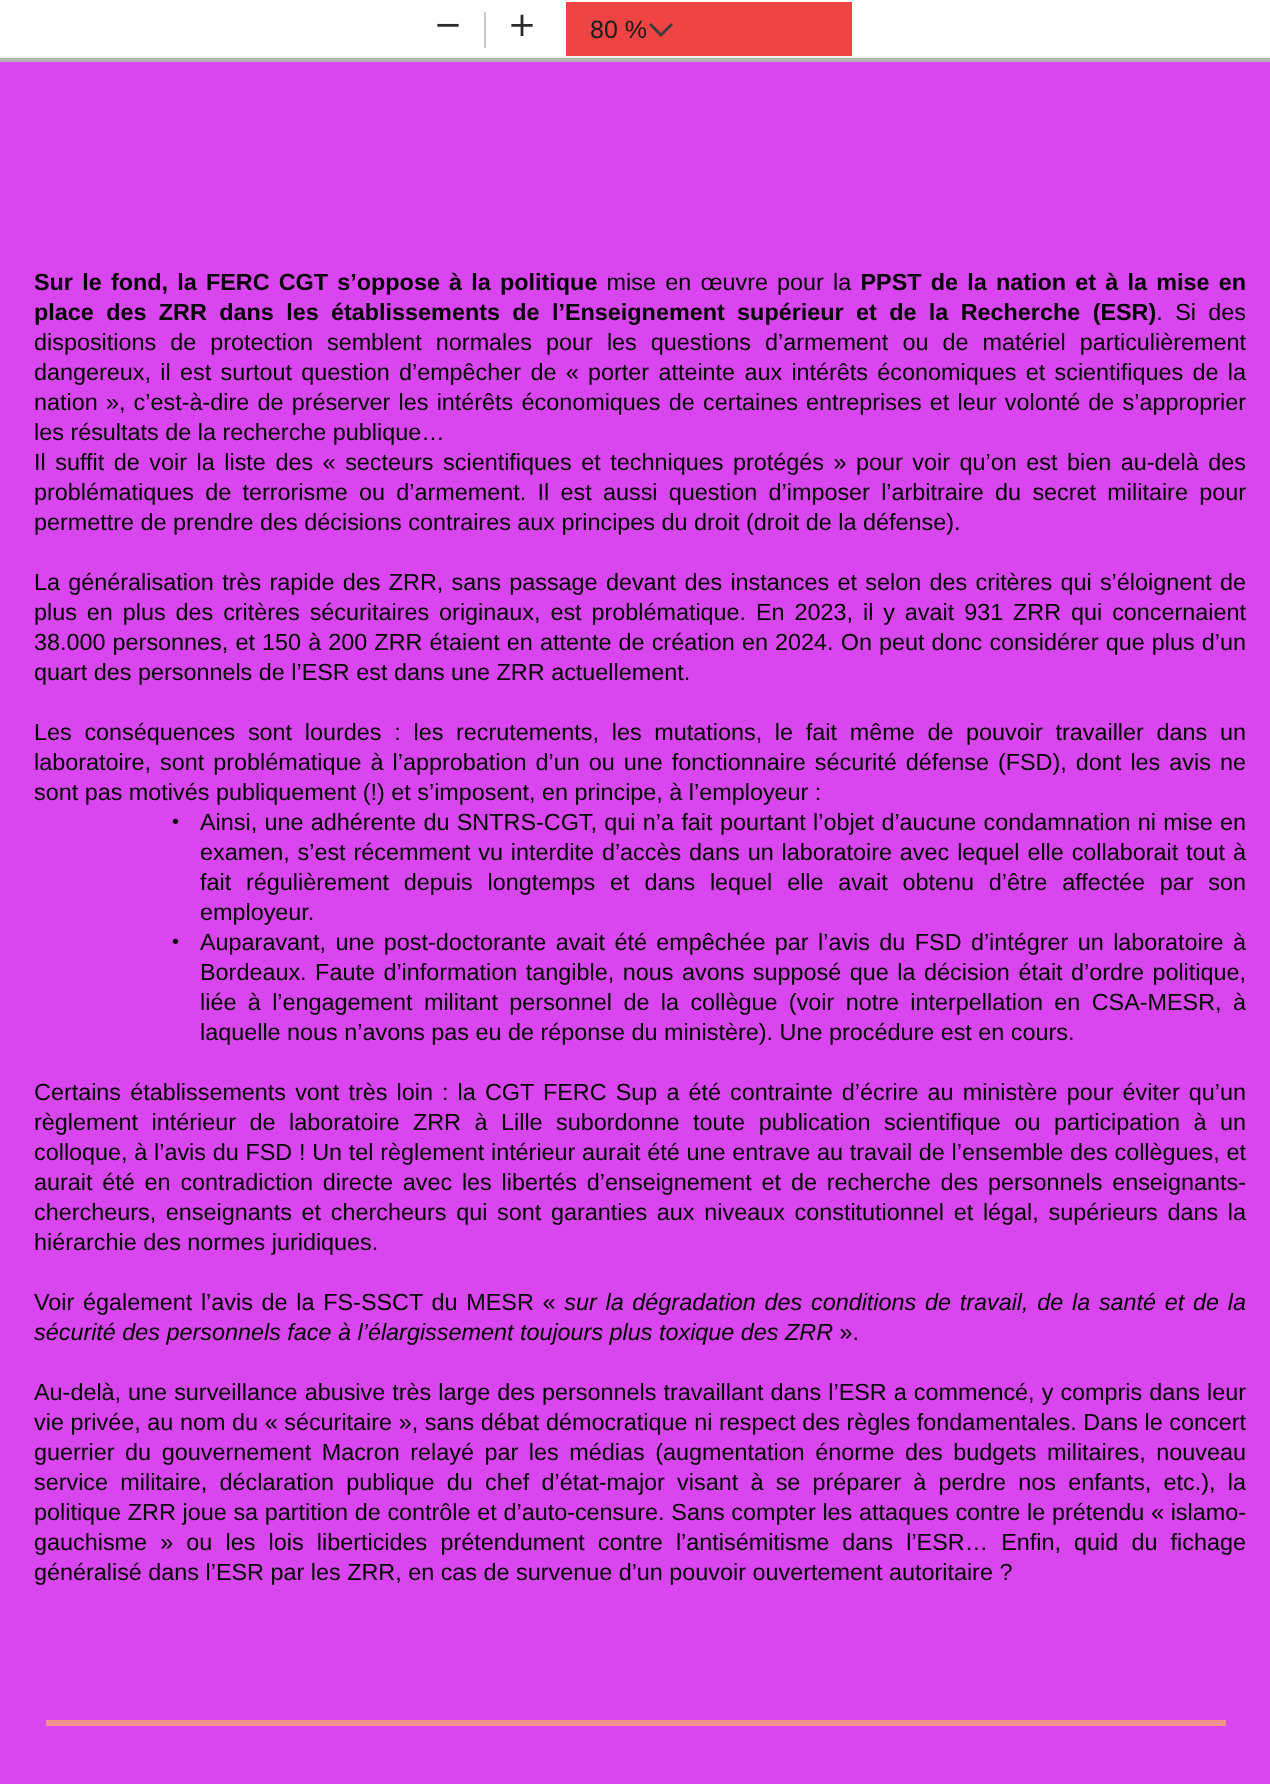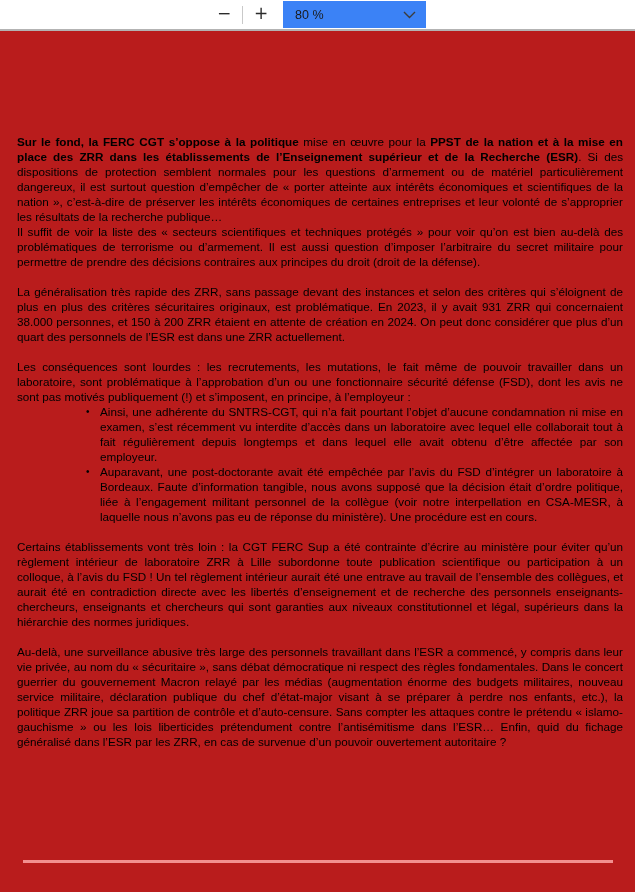--- a/index.html
+++ b/index.html
@@ -37,34 +37,33 @@
   .toolbar-divider {
     width: 1px;
     height: 18px;
     background: #c9c9c9;
     margin: 0 3px;
   }
   .zoom-select {
     width: 143px;
     height: 27px;
     margin-left: 7px;
-    background: #3b82f6;
+    background: #ef4444;
     display: flex;
     align-items: center;
-    justify-content: space-between;
     padding: 0 10px 0 12px;
     font-size: 12.5px;
     color: #1a1a1a;
     cursor: pointer;
     user-select: none;
   }
   .chevron { display: block; }
 
   
-  .page { position: relative; width: 635px; height: 861px; background: #b91c1c; }
+  .page { position: relative; width: 635px; height: 861px; background: #d946ef; }
   .doc-content {
     padding: 103px 12px 0 17px;
     font-size: 11.7px;
     line-height: 15px;
     text-align: justify;
   }
   .doc-content p { margin-top: 15px; }
   .doc-content > :first-child { margin-top: 0; }
   .doc-content p.no-gap { margin-top: 0; }
   .doc-content ul {
@@ -121,19 +120,20 @@
   <div class="doc-content">
       <p><span class="run-b">Sur le fond, la FERC CGT s’oppose à la politique</span><span> mise en œuvre pour la </span><span class="run-b">PPST de la nation et à la mise en place des ZRR dans les établissements de l’Enseignement supérieur et de la Recherche (ESR)</span><span>. Si des dispositions de protection semblent normales pour les questions d’armement ou de matériel particulièrement dangereux, il est surtout question d’empêcher de « porter atteinte aux intérêts économiques et scientifiques de la nation », c’est-à-dire de préserver les intérêts économiques de certaines entreprises et leur volonté de s’approprier les résultats de la recherche publique…</span></p>
       <p class="no-gap"><span>Il suffit de voir la liste des « secteurs scientifiques et techniques protégés » pour voir qu’on est bien au-delà des problématiques de terrorisme ou d’armement. Il est aussi question d’imposer l’arbitraire du secret militaire pour permettre de prendre des décisions contraires aux principes du droit (droit de la défense).</span></p>
       <p><span>La généralisation très rapide des ZRR, sans passage devant des instances et selon des critères qui s’éloignent de plus en plus des critères sécuritaires originaux, est problématique. En 2023, il y avait 931 ZRR qui concernaient 38.000 personnes, et 150 à 200 ZRR étaient en attente de création en 2024. On peut donc considérer que plus d’un quart des personnels de l’ESR est dans une ZRR actuellement.</span></p>
       <p><span>Les conséquences sont lourdes : les recrutements, les mutations, le fait même de pouvoir travailler dans un laboratoire, sont problématique à l’approbation d’un ou une fonctionnaire sécurité défense (FSD), dont les avis ne sont pas motivés publiquement (!) et s’imposent, en principe, à l’employeur :</span></p>
       <ul>
         <li><span>Ainsi, une adhérente du SNTRS-CGT, qui n’a fait pourtant l’objet d’aucune condamnation ni mise en examen, s’est récemment vu interdite d’accès dans un laboratoire avec lequel elle collaborait tout à fait régulièrement depuis longtemps et dans lequel elle avait obtenu d’être affectée par son employeur.</span></li>
         <li><span>Auparavant, une post-doctorante avait été empêchée par l’avis du FSD d’intégrer un laboratoire à Bordeaux. Faute d’information tangible, nous avons supposé que la décision était d’ordre politique, liée à l’engagement militant personnel de la collègue (voir notre interpellation en CSA-MESR, à laquelle nous n’avons pas eu de réponse du ministère). Une procédure est en cours.</span></li>
       </ul>
       <p><span>Certains établissements vont très loin : la CGT FERC Sup a été contrainte d’écrire au ministère pour éviter qu’un règlement intérieur de laboratoire ZRR à Lille subordonne toute publication scientifique ou participation à un colloque, à l’avis du FSD ! Un tel règlement intérieur aurait été une entrave au travail de l’ensemble des collègues, et aurait été en contradiction directe avec les libertés d’enseignement et de recherche des personnels enseignants-chercheurs, enseignants et chercheurs qui sont garanties aux niveaux constitutionnel et légal, supérieurs dans la hiérarchie des normes juridiques.</span></p>
+      <p><span>Voir également l’avis de la FS-SSCT du MESR « </span><span class="run-i">sur la dégradation des conditions de travail, de la santé et de la sécurité des personnels face à l’élargissement toujours plus toxique des ZRR</span><span> ».</span></p>
       <p><span>Au-delà, une surveillance abusive très large des personnels travaillant dans l’ESR a commencé, y compris dans leur vie privée, au nom du « sécuritaire », sans débat démocratique ni respect des règles fondamentales. Dans le concert guerrier du gouvernement Macron relayé par les médias (augmentation énorme des budgets militaires, nouveau service militaire, déclaration publique du chef d’état-major visant à se préparer à perdre nos enfants, etc.), la politique ZRR joue sa partition de contrôle et d’auto-censure. Sans compter les attaques contre le prétendu « islamo-gauchisme » ou les lois liberticides prétendument contre l’antisémitisme dans l’ESR… Enfin, quid du fichage généralisé dans l’ESR par les ZRR, en cas de survenue d’un pouvoir ouvertement autoritaire ?</span></p>
     </div>
   <div class="footer">
     <hr class="footer-divider" style="background: rgb(242, 144, 143);">
 
   </div>
 </div>
 
 </body></html>

